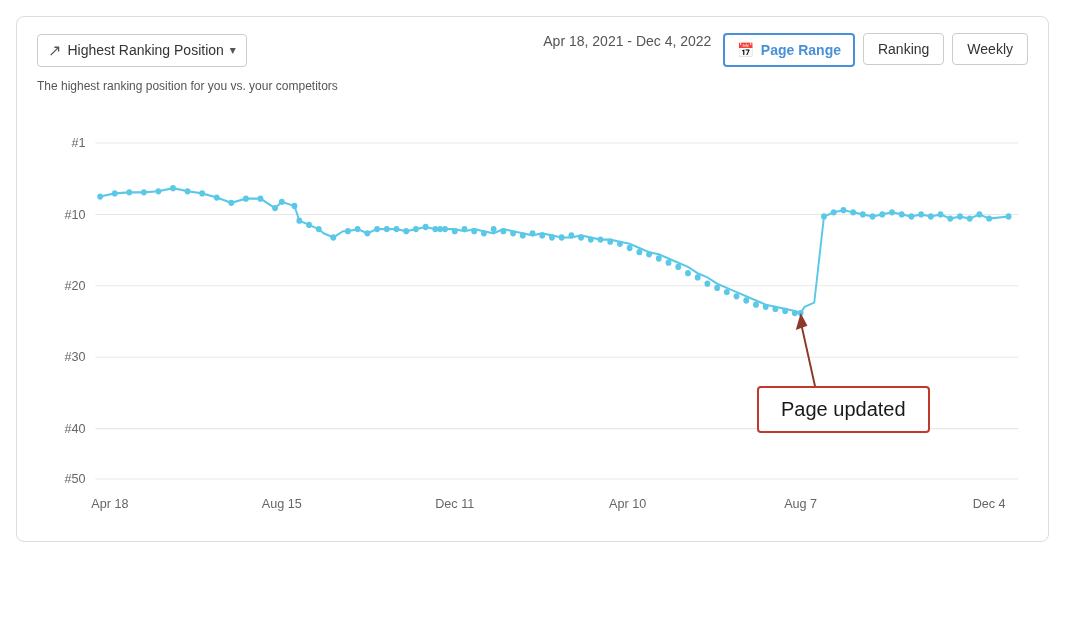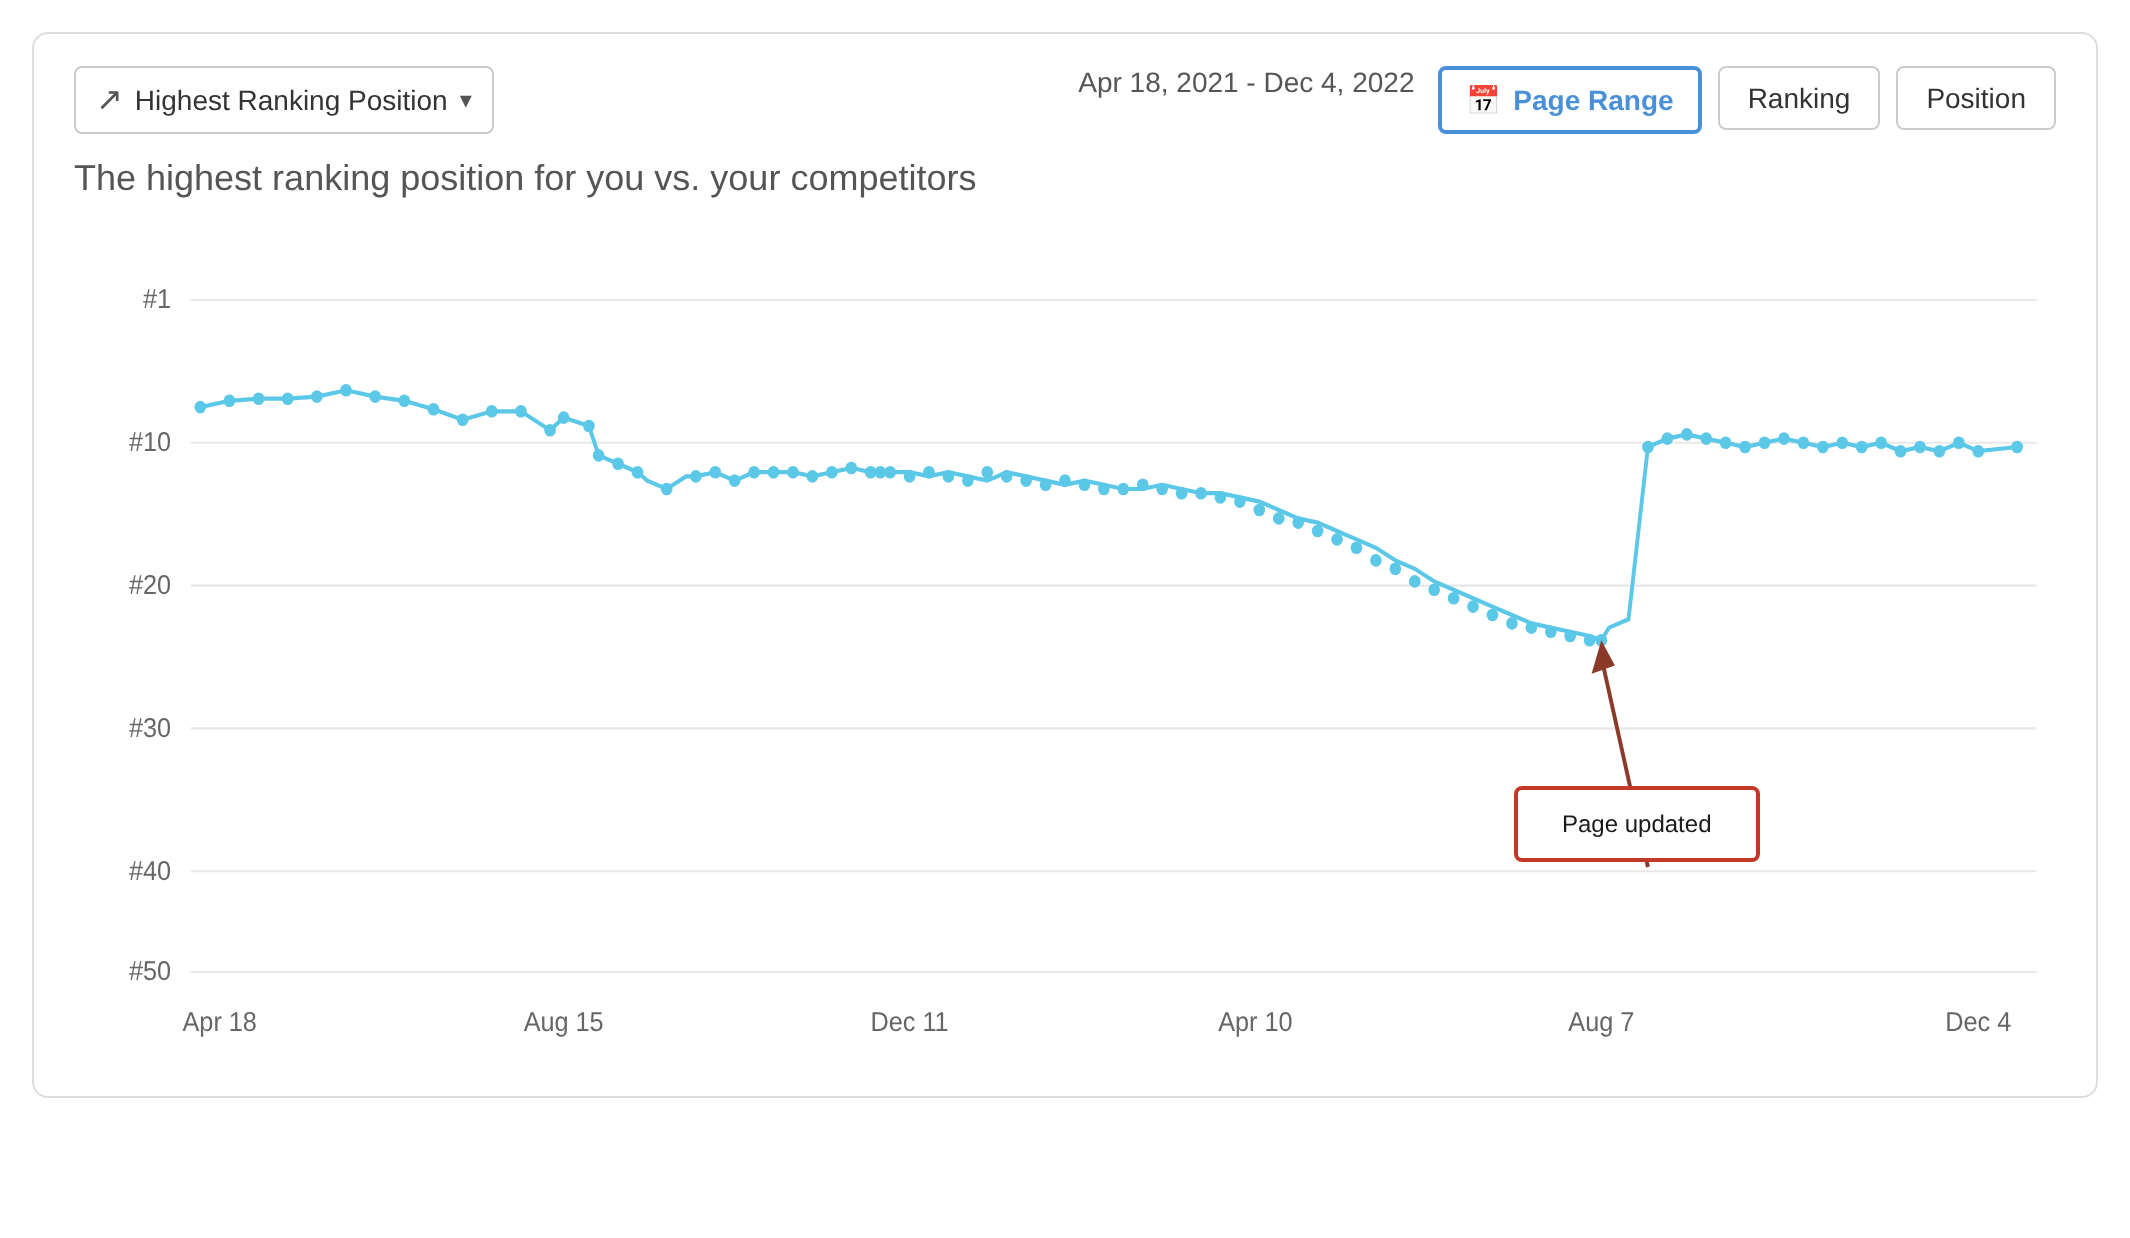--- a/index.html
+++ b/index.html
@@ -74,21 +74,21 @@
     .btn-period {
       padding: 7px 14px;
       border: 1px solid #ccc;
       border-radius: 4px;
       background: #fff;
       color: #333;
       font-size: 14px;
       cursor: pointer;
     }
     .subtitle {
-      font-size: 18px;
+      font-size: 12px;
       color: #555;
       margin-bottom: 8px;
     }
     .chart-container {
       position: relative;
       width: 100%;
       height: 420px;
     }
     svg.chart {
       width: 100%;
@@ -118,21 +118,21 @@
       <span class="chevron">▾</span>
     </button>
 
     <div class="toolbar-right">
       <span class="date-label">Apr 18, 2021 - Dec 4, 2022</span>
       <button class="btn-date-range">
         <span>📅</span>
         <span>Page Range</span>
       </button>
       <button class="btn-period">Ranking</button>
-      <button class="btn-period">Position</button>
+      <button class="btn-period">Weekly</button>
     </div>
   </div>
 
   <div class="subtitle">The highest ranking position for you vs. your competitors</div>
 
   <div class="chart-container">
     <svg class="chart" viewBox="0 0 1020 400" preserveAspectRatio="none">
 
       <line x1="60" y1="40" x2="1010" y2="40" stroke="#e8e8e8" stroke-width="1"></line>
       <line x1="60" y1="108" x2="1010" y2="108" stroke="#e8e8e8" stroke-width="1"></line>
@@ -339,17 +339,17 @@
         <circle cx="1000" cy="110" r="3"></circle>
       </g>
 
       <line x1="810" y1="310" x2="786" y2="210" stroke="#8b3a2a" stroke-width="2"></line>
 
       <polygon points="786,202 781,218 793,214" fill="#8b3a2a"></polygon>
 
     </svg>
 
     
-    <div class="annotation-box" style="position:absolute; left:720px; top:285px; font-size:12px; padding:10px 22px;">
+    <div class="annotation-box" style="position:absolute; left:720px; top:285px; font-size:20px; padding:10px 22px;">
       <span>Page updated</span>
     </div>
   </div>
 </div>
 
 </body></html>

